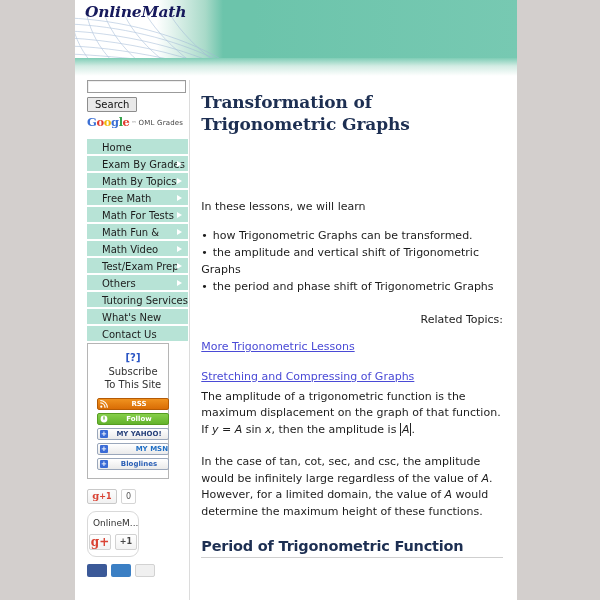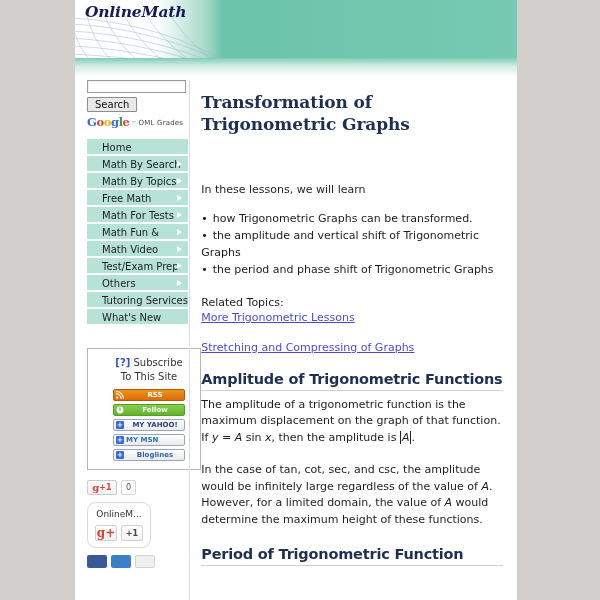--- a/index.html
+++ b/index.html
@@ -150,22 +150,21 @@
     right: 6px;
     top: 5px;
     width: 0; height: 0;
     border-top: 3.5px solid transparent;
     border-bottom: 3.5px solid transparent;
     border-left: 5px solid #ffffff;
   }
 
   
   .subscribe-box {
-    margin-top: 22px;
-    width: 114px;
+    width: 82px;
     border: 1px solid #b5b5b5;
     background: #fff;
     padding: 7px 5px 8px 15px;
     box-sizing: border-box;
     text-align: center;
   }
   .sub-title { font-size: 10px; color: #333; line-height: 1.35; }
   .sub-q { color: #2a55c4; font-weight: bold; }
   .sub-btns { margin-top: 6px; display: flex; flex-direction: column; align-items: center; gap: 3px; }
   .btn-chip {
@@ -196,21 +195,21 @@
     height:13px; min-width:22px; display:flex; align-items:center; justify-content:center;
     border-radius:2px; cursor:pointer; padding:0 3px;
   }
   .gp-g { font-family:"DejaVu Serif",serif; font-weight:bold; color:#d94233; font-size:10px; line-height:1;}
   .gp-plus1 { color:#d94233; font-size:8px; font-weight:bold;}
   .gplus-count {
     border:1px solid #d5d5d5; background:#fff; height:13px; min-width:13px;
     font-size:8px; color:#555; display:flex;align-items:center;justify-content:center;border-radius:2px;
   }
   .gcard {
-    margin-top: 7px; width: 64px; border:1px solid #d9d9d9; border-radius:9px;
+    margin-top: 7px; width: 52px; border:1px solid #d9d9d9; border-radius:9px;
     background:#fff; padding:6px 5px; box-sizing:border-box; text-align:center;
   }
   .gcard-name { font-size:9px; color:#333; }
   .gcard-btns { margin-top:6px; display:flex; gap:4px; justify-content:center; }
   .gcard-btn { border:1px solid #d2d2d2; border-radius:2px; background:linear-gradient(to bottom,#fff,#f2f2f2);
                height:14px; min-width:20px; display:flex;align-items:center;justify-content:center; cursor:pointer;}
   .gcard-g { font-family:"DejaVu Serif",serif; font-weight:bold; color:#d94233; font-size:12px; line-height:1;}
   .gcard-p1 { font-size:8px; font-weight:bold; color:#444; }
   .social-row { margin-top:7px; display:flex; gap:4px; }
   .soc { width:20px; height:13px; border-radius:2px; }
@@ -221,32 +220,32 @@
   
   h1.title {
     font-family: "DejaVu Serif", serif;
     font-size: 17px;
     font-weight: bold;
     color: #1d2f52;
     margin: 6px 0 0 0;
     line-height: 1.28;
     letter-spacing: -.1px;
   }
-  .intro { margin-top: 47px; font-size: 11px; color: #1d1d1d; }
+  .intro { margin-top: 64px; font-size: 11px; color: #1d1d1d; }
   ul.lesson-list { list-style: none; margin: 14px 0 0 0; padding: 0; }
   ul.lesson-list li { font-size: 11px; color: #1d1d1d; line-height: 1.55; }
   ul.lesson-list li::before { content: "\2022"; margin-right: 5px; }
-  .related-label { margin-top: 18px; font-size: 11px; color: #1d1d1d; }
+  .related-label { margin-top: 18px; font-size: 11px; color: #1d1d1d; text-align: right; }
   a.link {
     color: #4a4ad6;
     font-size: 11px;
     text-decoration: underline;
     display: inline-block;
   }
-  .link-row { margin-top: 2px; }
+  .link-row { margin-top: 14px; }
   .link-row2 { margin-top: 17px; }
   h2.section {
     font-family: "DejaVu Sans", sans-serif;
     font-size: 14.5px;
     font-weight: bold;
     color: #1d2f52;
     margin: 17px 0 0 0;
     padding-bottom: 3px;
     border-bottom: 1px solid #cfcfcf;
     letter-spacing: -.2px;
@@ -295,30 +294,31 @@
       <button class="search-btn">Search</button>
 
       <div class="google-row">
         <span class="g-logo"><span class="g-b">G</span><span class="g-r">o</span><span class="g-y">o</span><span class="g-b">g</span><span class="g-g">l</span><span class="g-r">e</span></span>
         <span class="g-tm">™</span>
         <span class="oml-search">OML Grades</span>
       </div>
 
       <div class="nav">
         <div class="nav-item"><span>Home</span></div>
-        <div class="nav-item"><span>Math By Search</span><span class="arrow"></span></div>
+        <div class="nav-item"><span>Exam By Grades</span><span class="arrow"></span></div>
         <div class="nav-item"><span>Math By Topics</span><span class="arrow"></span></div>
         <div class="nav-item"><span>Free Math Worksheets</span><span class="arrow"></span></div>
         <div class="nav-item"><span>Math For Tests</span><span class="arrow"></span></div>
         <div class="nav-item"><span>Math Fun &amp; Games</span><span class="arrow"></span></div>
         <div class="nav-item"><span>Math Video Lessons</span><span class="arrow"></span></div>
         <div class="nav-item"><span>Test/Exam Prep</span><span class="arrow"></span></div>
         <div class="nav-item"><span>Others</span><span class="arrow"></span></div>
         <div class="nav-item"><span>Tutoring Services</span></div>
         <div class="nav-item"><span>What's New</span></div>
+        <div class="nav-item"><span>Contact Us</span></div>
       </div>
 
       <div class="subscribe-box">
         <div class="sub-title">
           <span class="sub-q">[?]</span>
           <span>Subscribe</span><br>
           <span>To This Site</span>
         </div>
         <div class="sub-btns">
           <div class="btn-chip chip-rss">
@@ -335,21 +335,21 @@
                 <rect x="3.4" y="1.4" width="1.2" height="3.2" fill="#63b32c"></rect>
             </svg>
             <span style="flex:1;text-align:center">Follow</span>
           </div>
           <div class="btn-chip chip-white">
             <span class="sq">+</span>
             <span style="flex:1;text-align:center">MY YAHOO!</span>
           </div>
           <div class="btn-chip chip-white">
             <span class="sq">+</span>
-            <span style="flex:1;text-align:left" class="msn">MY MSN</span>
+            <span style="flex:1;text-align:right" class="msn">MY MSN</span>
           </div>
           <div class="btn-chip chip-white">
             <span class="sq">+</span>
             <span style="flex:1;text-align:center" class="bl">Bloglines</span>
           </div>
         </div>
       </div>
 
       <div class="gplus-row">
         <div class="gplus-btn">
@@ -397,21 +397,20 @@
       </ul>
 
       <div class="related-label">Related Topics:</div>
       <div class="link-row">
         <a class="link" href="#">More Trigonometric Lessons</a>
       </div>
       <div class="link-row2">
         <a class="link" href="#">Stretching and Compressing of Graphs</a>
       </div>
 
-      <h2 class="section">Amplitude of Trigonometric Functions</h2>
       <p class="para">The amplitude of a trigonometric function is the maximum displacement on the graph of that function.</p>
       <p class="para tight"><span>If </span><i class="mv">y</i><span> = </span><i class="mv">A</i><span> sin </span><i class="mv">x</i><span>, then the amplitude is </span><span class="abs">A</span><span>.</span></p>
       <p class="para gap"><span>In the case of tan, cot, sec, and csc, the amplitude would be infinitely large regardless of the value of </span><i class="mv">A</i><span>. However, for a limited domain, the value of </span><i class="mv">A</i><span> would determine the maximum height of these functions.</span></p>
 
       <h2 class="section">Period of Trigonometric Function</h2>
 
     </div>
   </div>
 </div>
 

